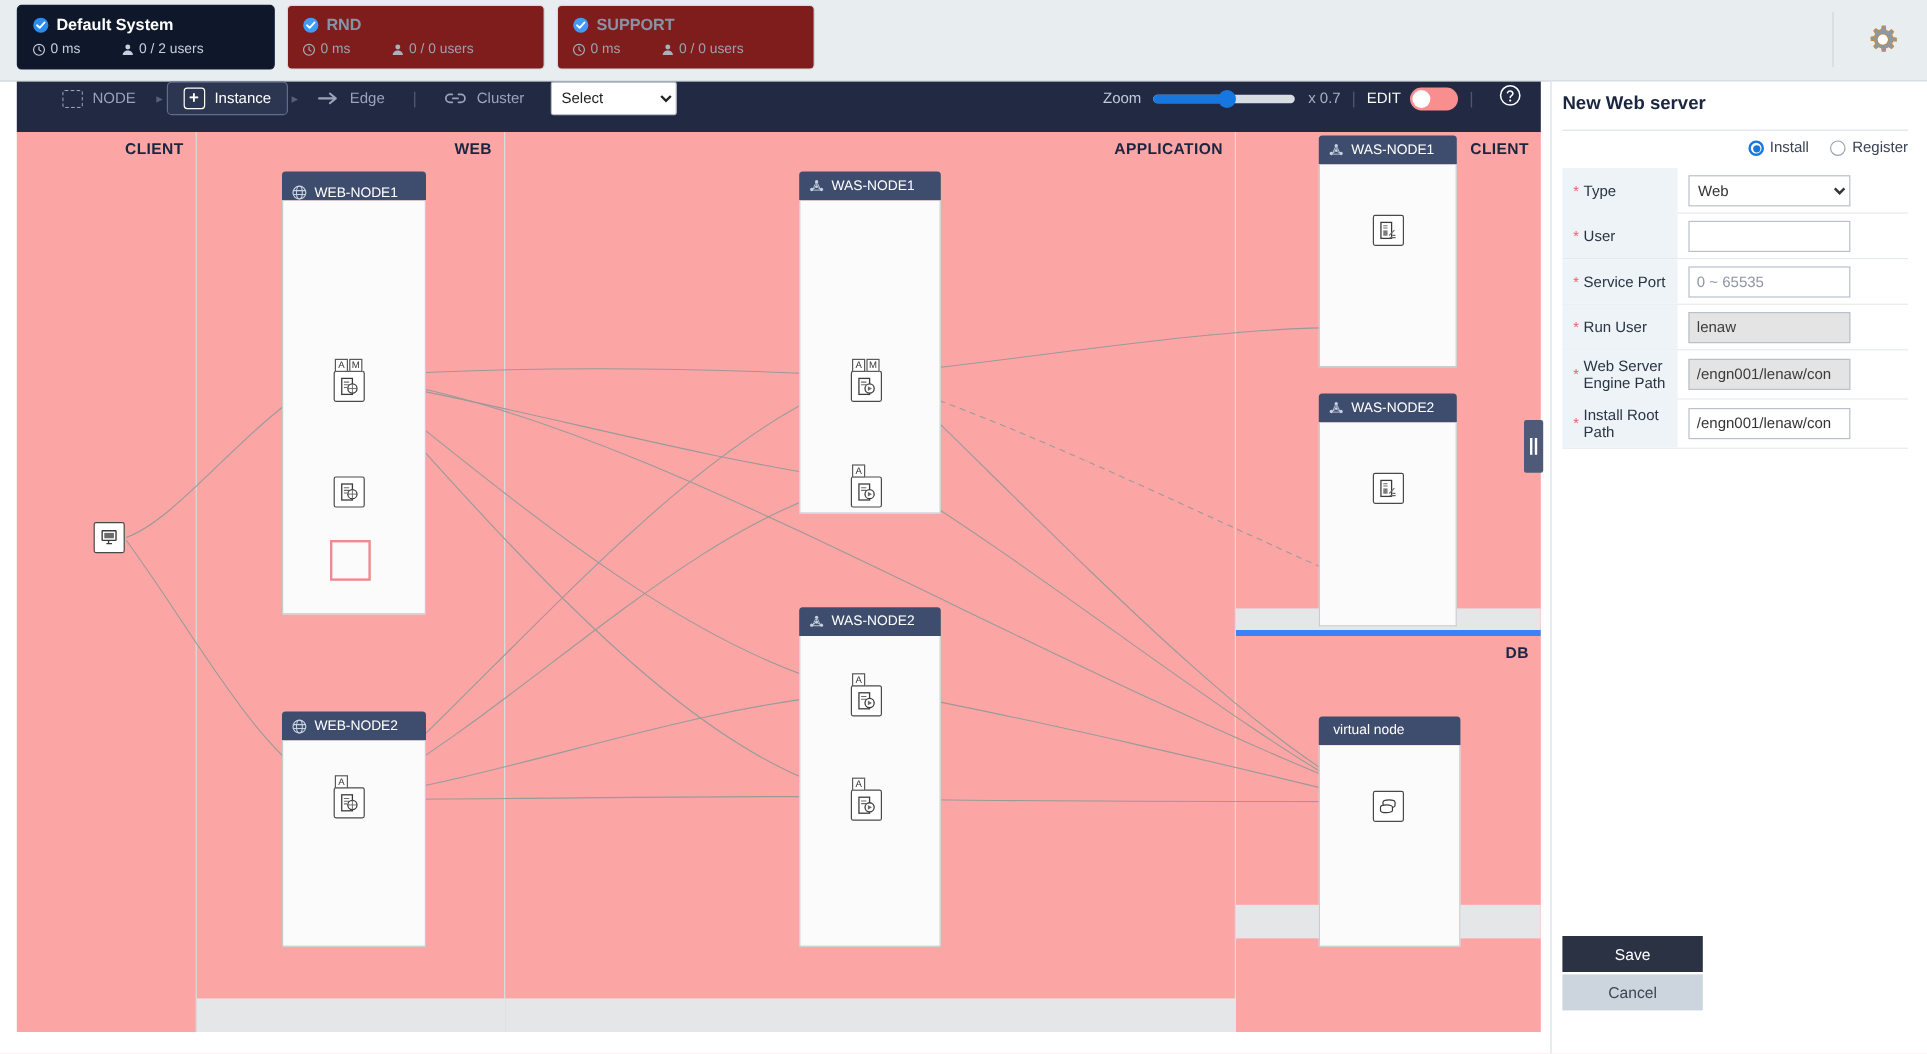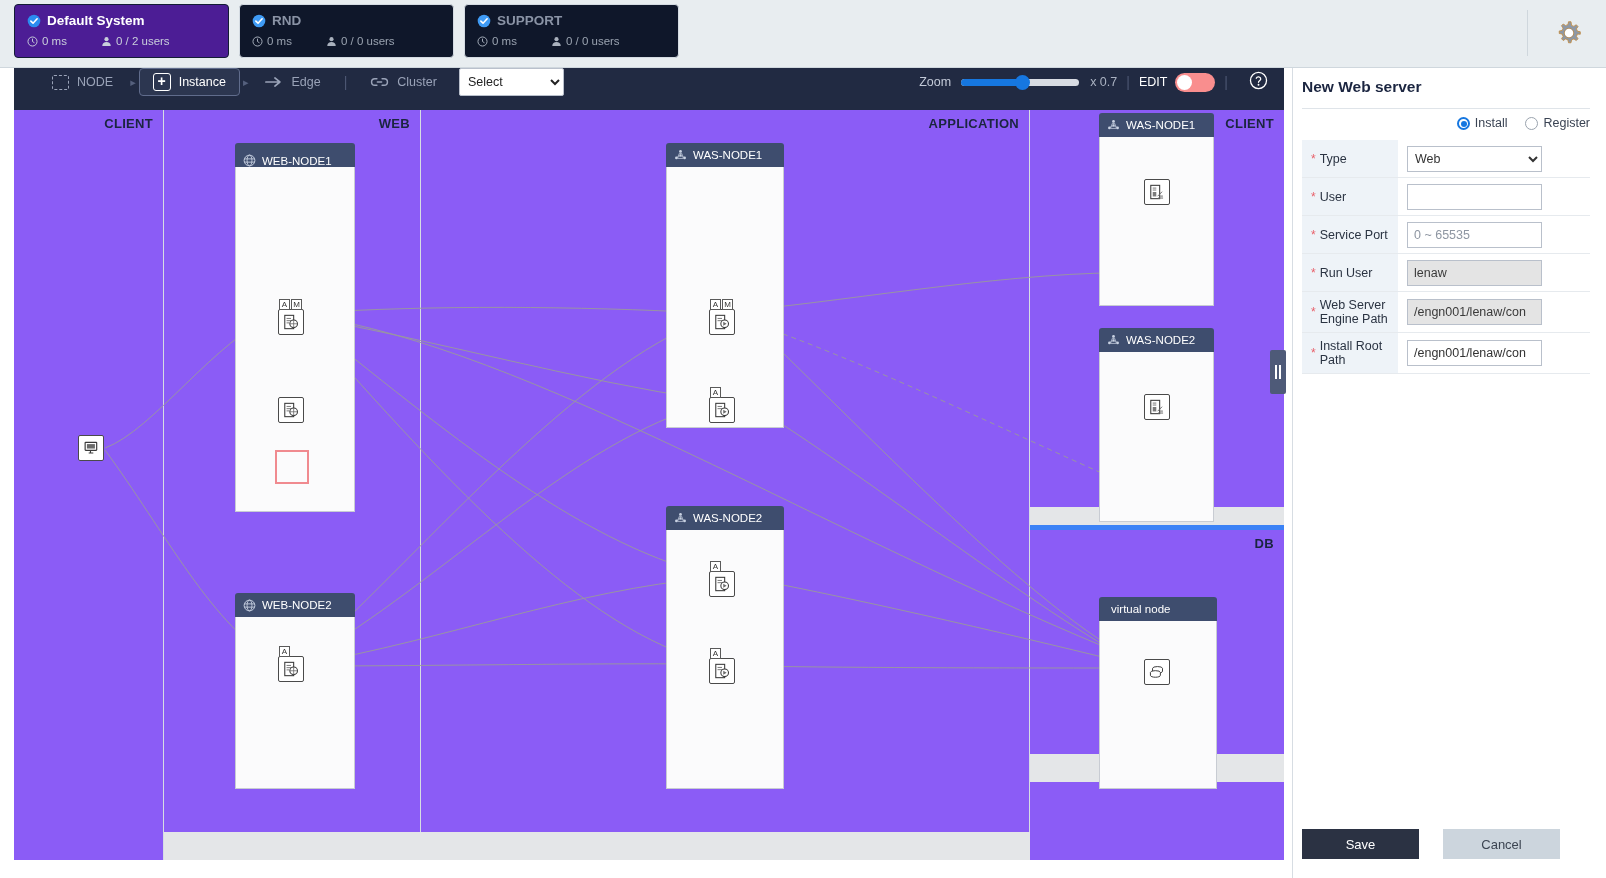--- a/index.html
+++ b/index.html
@@ -13,28 +13,28 @@
 
   
   .topbar {
     position: absolute; left: 0; top: 0; width: 1606px; height: 68px;
     background: #e8edf0;
     border-bottom: 1px solid #cfd7dd;
   }
   .sys-tabs { position: absolute; left: 14px; top: 4px; display: flex; gap: 10px; }
   .sys-tab {
     width: 215px; height: 54px;
-    background: #0f172a;
+    background: #7f1d1d;
     border: 1px solid #d4dbe2;
     border-radius: 4px;
     padding: 7px 12px 0 12px;
     position: relative;
   }
   .sys-tab.active {
-    background: #4c1d95;
+    background: #0f172a;
     border-color: #131c35;
   }
   .sys-tab-title {
     font-size: 13.5px; color: #8a93a5; font-weight: bold;
     display: flex; align-items: center; gap: 6px;
     line-height: 17px;
   }
   .sys-tab.active .sys-tab-title { color: #ffffff; }
   .chk { width: 14px; height: 14px; flex: 0 0 14px; display:block; }
   .sys-tab-meta {
@@ -103,21 +103,21 @@
   }
   .toggle .knob {
     position: absolute; left: 2px; top: 2px; width: 15px; height: 15px;
     border-radius: 50%; background: #ffffff;
   }
   .help-ic { margin-left: 12px; cursor: pointer; }
 
   
   .canvas {
     position: absolute; left: 14px; top: 110px; width: 1270px; height: 750px;
-    background: #8b5cf6; overflow: hidden;
+    background: #fca5a5; overflow: hidden;
   }
   .lane { position: absolute; top: 0; height: 750px; border-right: 1px solid #d6dde3; }
   .lane-title {
     position: absolute; top: 6px; right: 10px;
     font-size: 13px; font-weight: bold; color: #1b2540; letter-spacing: .3px;
   }
   .lane-foot { position: absolute; left: 0; bottom: 0; height: 28px; background: #e4e6e8; }
 
   .node {
     position: absolute; background: #fbfbfc; border: 1px solid #c8ccd3;
@@ -201,21 +201,21 @@
   .inp {
     width: 135px; height: 26px;
     border: 1px solid #b9c0cb; background: #ffffff;
     font-family: "Liberation Sans", sans-serif; font-size: 12.5px; color: #333;
     padding: 0 6px;
   }
   .inp::placeholder { color: #8e96a2; }
   .inp.ro { background: #e4e4e4; color: #3a3a3a; }
   select.inp { padding: 0 3px; }
 
-  .btnrow { position: absolute; left: 9px; bottom: 19px; display: flex; gap: 24px; }
+  .btnrow { position: absolute; left: 9px; bottom: 36px; display: flex; gap: 2px; flex-direction: column; }
   .btn {
     width: 117px; height: 30px; border: none; cursor: pointer;
     font-family: "Liberation Sans", sans-serif; font-size: 13px;
   }
   .btn.save { background: #2b3243; color: #ffffff; }
   .btn.cancel { background: #ccd5dd; color: #3c4552; }
 </style>
 </head>
 <body>
 

